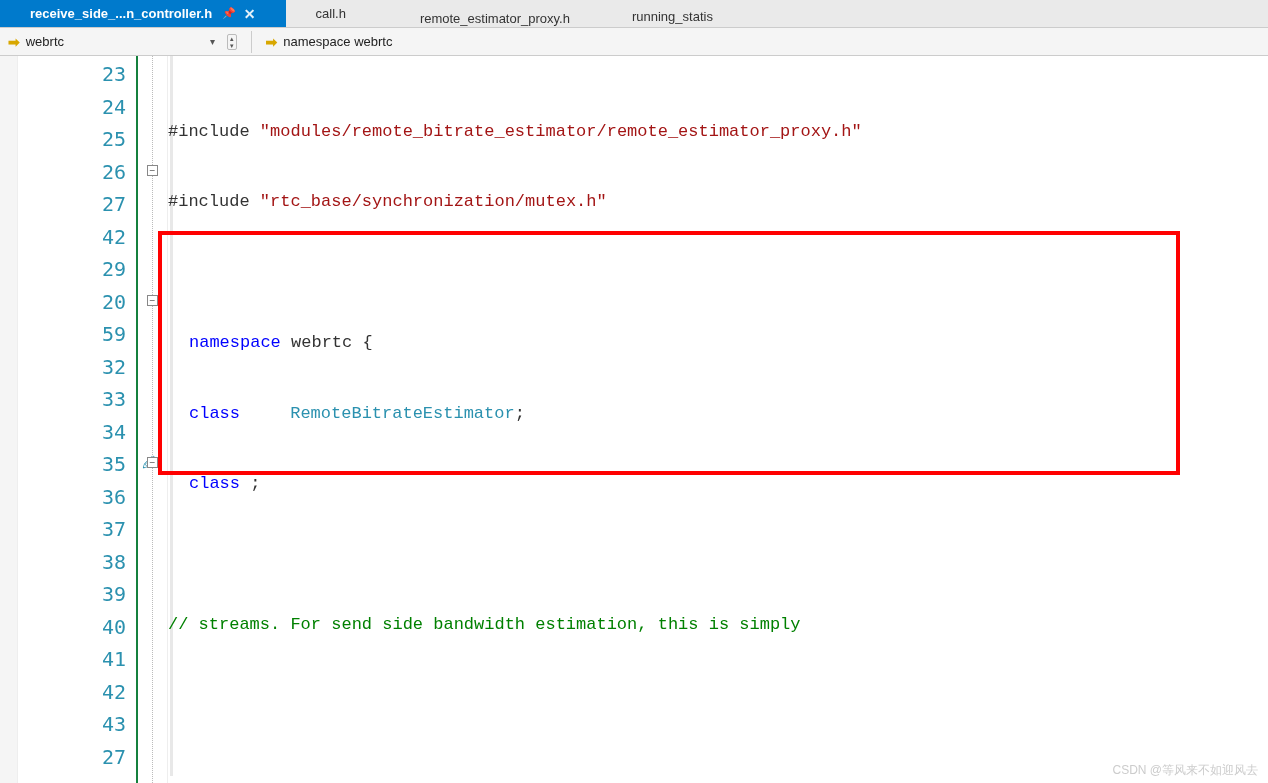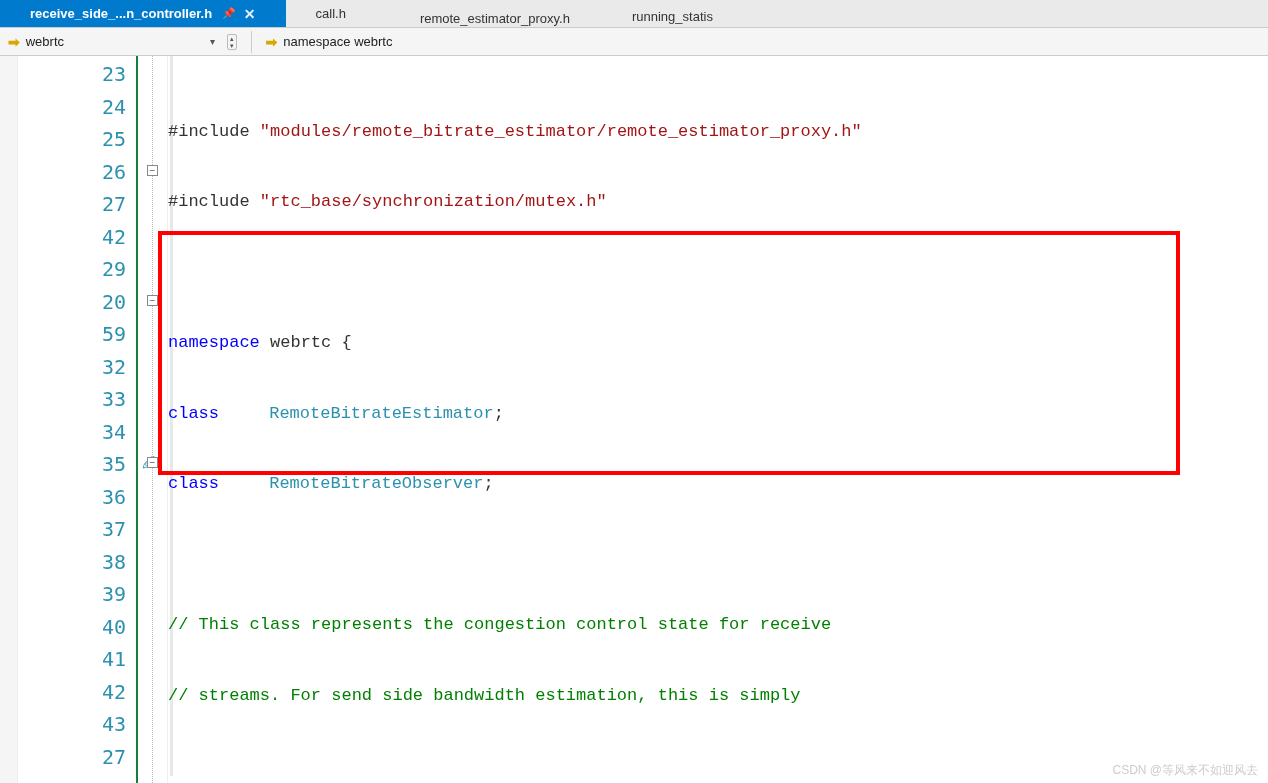--- a/index.html
+++ b/index.html
@@ -151,21 +151,21 @@
       padding-top: 2px;
       position: relative;
       white-space: pre;
     }
     .code .line {
       height: 32.5px;
       display: flex;
       align-items: center;
       position: relative;
     }
-    .k-keyword { color: #0000ff; }
+    .k-keyword { color: #0000ff; margin-left: 21px; }
     .k-string { color: #a31515; }
     .k-type { color: #2b91af; margin-left: 40px; }
     .k-comment { color: #008000; }
     .k-punc { color: #333; }
     .k-ident { color: #333; }
     .k-brace { color: #333; }
     .redbox {
       position: absolute;
       border: 4px solid #ff0000;
       pointer-events: none;
@@ -254,23 +254,22 @@
     <div class="box" style="top:239px">−</div>
     <div class="box" style="top:401px">−</div>
   </div>
   <div class="code">
     <div class="side-line" style="height:720px"></div>
     <div class="line"><span class="k-punc">#include </span><span class="k-string">"modules/remote_bitrate_estimator/remote_estimator_proxy.h"</span></div>
     <div class="line"><span class="k-punc">#include </span><span class="k-string">"rtc_base/synchronization/mutex.h"</span></div>
     <div class="line"></div>
     <div class="line"><span class="k-keyword">namespace </span><span class="k-ident">webrtc </span><span class="k-brace">{</span></div>
     <div class="line"><span class="k-keyword">class </span><span class="k-type">RemoteBitrateEstimator</span><span class="k-punc">;</span></div>
-    <div class="line"><span class="k-keyword">class </span><span class="k-type">RemoteBitrateObserver</span><span class="k-punc">;</span></div>
+    <div class="line"><span class="k-keyword">class </span><span class="k-punc">;</span></div>
     <div class="line"></div>
-    <div class="line"><span class="k-comment">// This class represents the congestion control state for receive</span></div>
     <div class="line"><span class="k-comment">// streams. For send side bandwidth estimation, this is simply</span></div>
     
     
     
     
     
     
     
     
     

